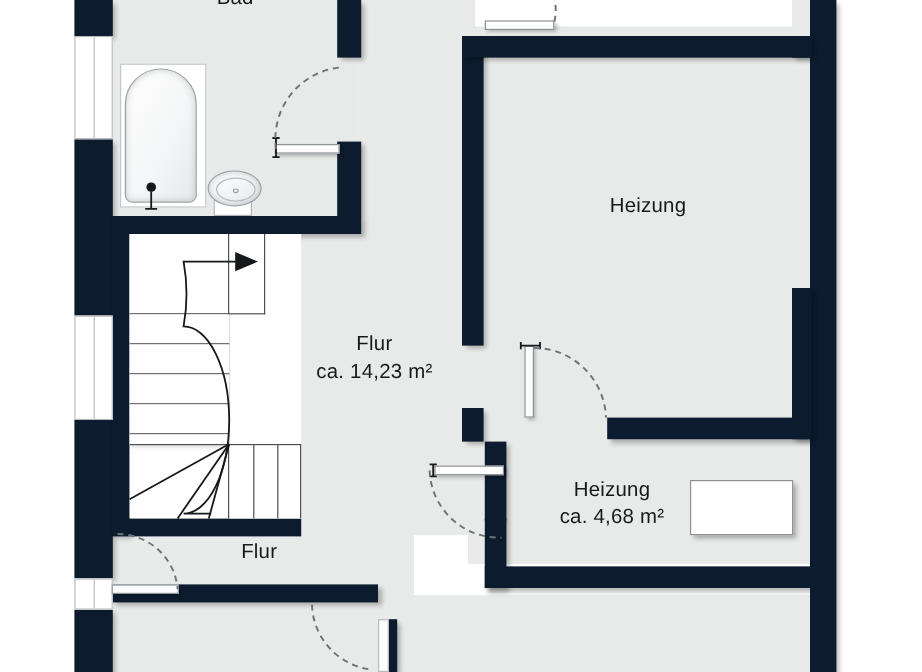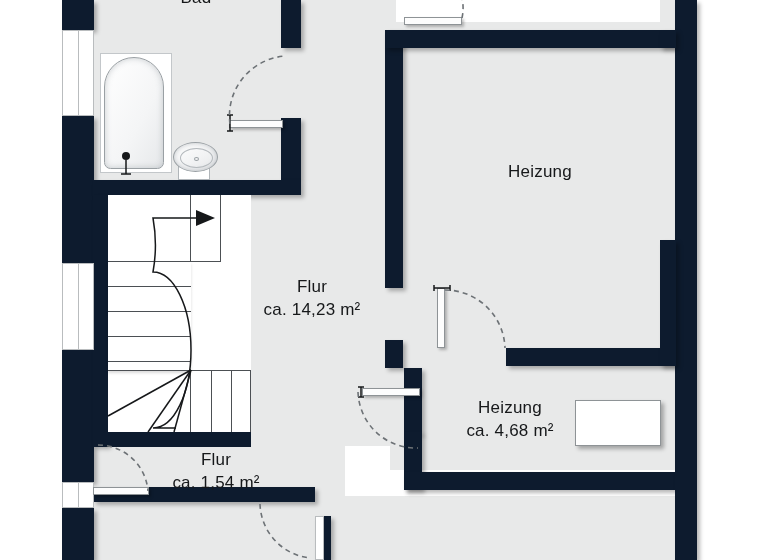--- a/index.html
+++ b/index.html
@@ -299,16 +299,15 @@
     <span class="ar">ca. 14,23 m²</span>
   </div>
 
   <div class="room-label" style="left:436px; top:396px; width:148px;">
     <span class="nm">Heizung</span>
     <span class="ar">ca. 4,68 m²</span>
   </div>
 
   <div class="room-label" style="left:142px; top:448px; width:148px;">
     <span class="nm">Flur</span>
-    <span class="ar">ca. 1,54 m²</span>
   </div>
 
 </div>
 
 </body></html>

